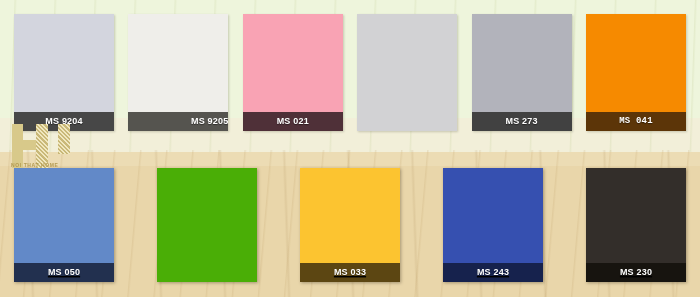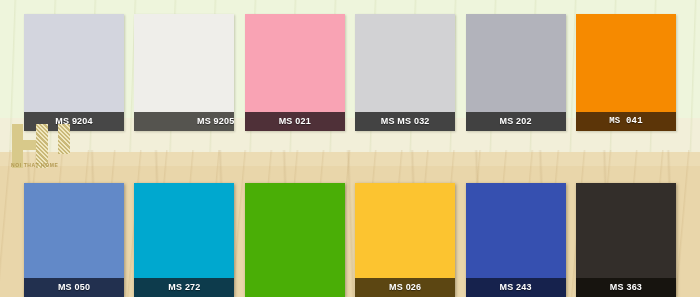--- a/index.html
+++ b/index.html
@@ -64,25 +64,25 @@
         rgba(205,214,166,0.00) 17px,
         rgba(205,214,166,0.00) 40px);
   }
 
   .swatch-row {
     position: absolute;
     left: 0;
     width: 700px;
     display: flex;
     justify-content: space-between;
-    padding: 0 24px;
+    padding: 0 14px;
     box-sizing: border-box;
   }
   #row-top    { top: 14px;  height: 117px; }
-  #row-bottom { top: 183px; height: 114px; }
+  #row-bottom { top: 168px; height: 114px; text-decoration: underline; }
 
   .swatch {
     position: relative;
     width: 100px;
     height: 100%;
     box-sizing: border-box;
     display: flex;
     flex-direction: column;
     justify-content: flex-end;
     box-shadow: 1px 1px 3px rgba(60,50,30,0.40);
@@ -180,64 +180,59 @@
       <div class="swatch-label" style="background: rgb(85, 84, 79); text-align: right;">MS 9205</div>
     </div>
 
     <div class="swatch">
       <div class="swatch-color" style="background: rgb(249, 163, 180);"></div>
       <div class="swatch-label" style="background: rgb(79, 48, 56); margin-top: 48px;">MS 021</div>
     </div>
 
     <div class="swatch">
       <div class="swatch-color" style="background: rgb(210, 210, 212);"></div>
-      <div class="swatch-label" style="background: rgb(67, 67, 67);">MS MS 032</div>
     </div>
 
     <div class="swatch">
       <div class="swatch-color" style="background: rgb(178, 179, 187);"></div>
-      <div class="swatch-label" style="background: rgb(65, 65, 65);">MS 202</div>
+      <div class="swatch-label" style="background: rgb(65, 65, 65);">MS 273</div>
     </div>
 
     <div class="swatch">
       <div class="swatch-color" style="background: rgb(246, 138, 0);"></div>
       <div class="swatch-label" style="background: rgb(92, 53, 8); font-family: Liberation Mono, monospace;">MS 041</div>
     </div>
 
   </div>
 
   <div class="swatch-row" id="row-bottom">
 
     <div class="swatch">
       <div class="swatch-color" style="background: rgb(98, 137, 200);"></div>
       <div class="swatch-label" style="background: rgb(34, 48, 79);">MS 050</div>
     </div>
 
-    <div class="swatch">
-      <div class="swatch-color" style="background: rgb(0, 168, 207);"></div>
-      <div class="swatch-label" style="background: rgb(13, 59, 76);">MS 272</div>
-    </div>
 
     <div class="swatch">
       <div class="swatch-color" style="background: rgb(74, 174, 6);"></div>
     </div>
 
     <div class="swatch">
       <div class="swatch-color" style="background: rgb(252, 196, 48);"></div>
-      <div class="swatch-label" style="background: rgb(92, 70, 18);">MS 026</div>
+      <div class="swatch-label" style="background: rgb(92, 70, 18);">MS 033</div>
     </div>
 
     <div class="swatch">
       <div class="swatch-color" style="background: rgb(54, 80, 176);"></div>
       <div class="swatch-label" style="background: rgb(22, 34, 77);">MS 243</div>
     </div>
 
     <div class="swatch">
       <div class="swatch-color" style="background: rgb(51, 46, 42);"></div>
-      <div class="swatch-label" style="background: rgb(23, 20, 15);">MS 363</div>
+      <div class="swatch-label" style="background: rgb(23, 20, 15);">MS 230</div>
     </div>
 
   </div>
 
   <div id="watermark">
     <div id="watermark-mark">
       <div class="wm-bar wm-left-v" style="background: rgb(216, 201, 138);"></div>
       <div class="wm-bar wm-cross" style="background: rgb(216, 201, 138);"></div>
       <div class="wm-bar wm-mid-v"></div>
       <div class="wm-bar wm-right-v"></div>

